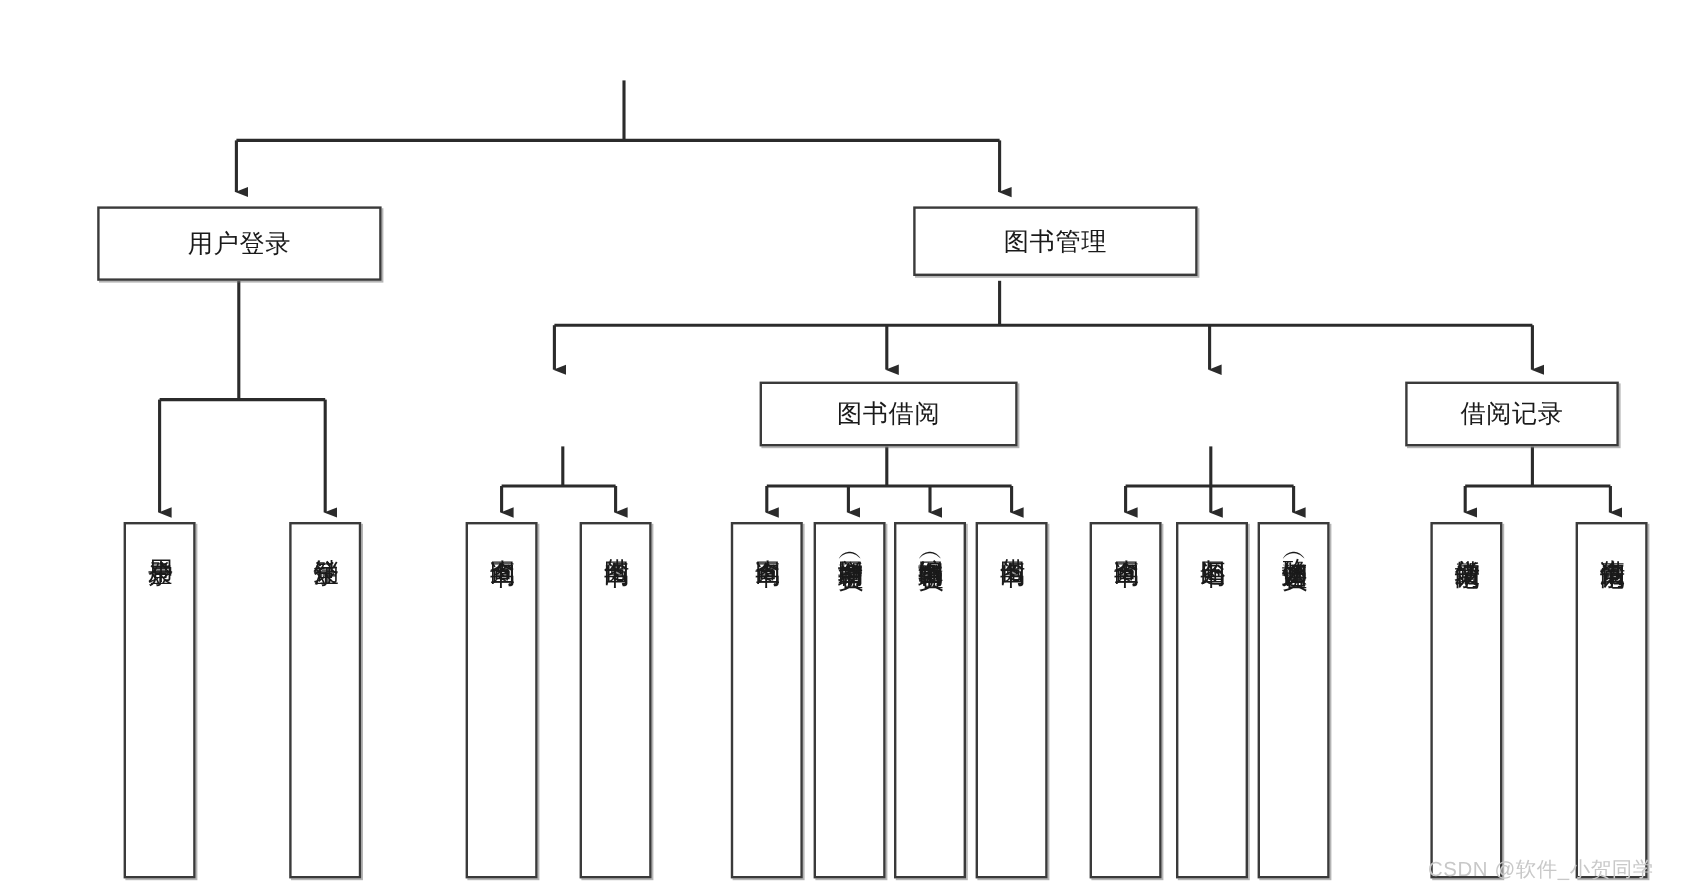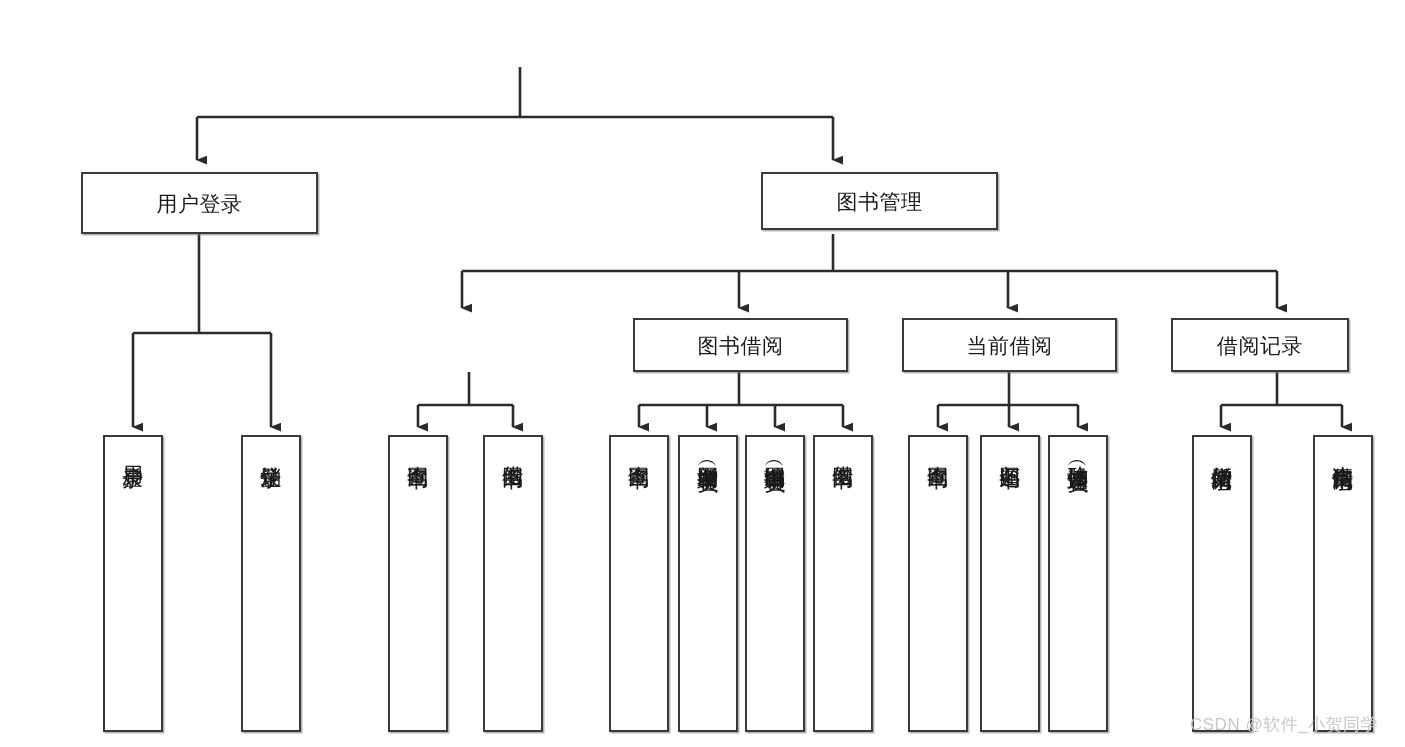--- a/index.html
+++ b/index.html
@@ -141,23 +141,20 @@
   <div class="node-box" style="left:81px; top:172px; width:237px; height:62px;">
     <span class="node-label-h">用户登录</span>
   </div>
   <div class="node-box" style="left:713px; top:172px; width:237px; height:58px;margin-left:48px;">
     <span class="node-label-h">图书管理</span>
   </div>
 
   <div class="node-box" style="left:633px; top:318px; width:215px; height:54px;justify-content:center;">
     <span class="node-label-h">图书借阅</span>
   </div>
-  <div class="node-box" style="left:902px; top:318px; width:215px; height:54px;">
-    <span class="node-label-h">当前借阅</span>
-  </div>
   <div class="node-box" style="left:1171px; top:318px; width:178px; height:54px;">
     <span class="node-label-h">借阅记录</span>
   </div>
 
   <div class="node-box vertical" style="left:103px; top:435px; width:60px; height:297px;">
     <span class="node-label-v">用户登录</span>
   </div>
   <div class="node-box vertical" style="left:241px; top:435px; width:60px; height:297px;">
     <span class="node-label-v">注销登录</span>
   </div>

